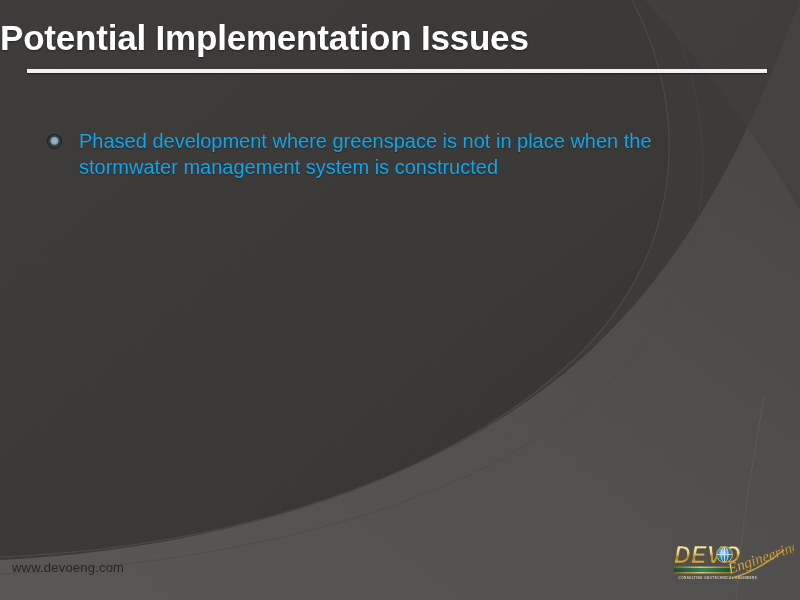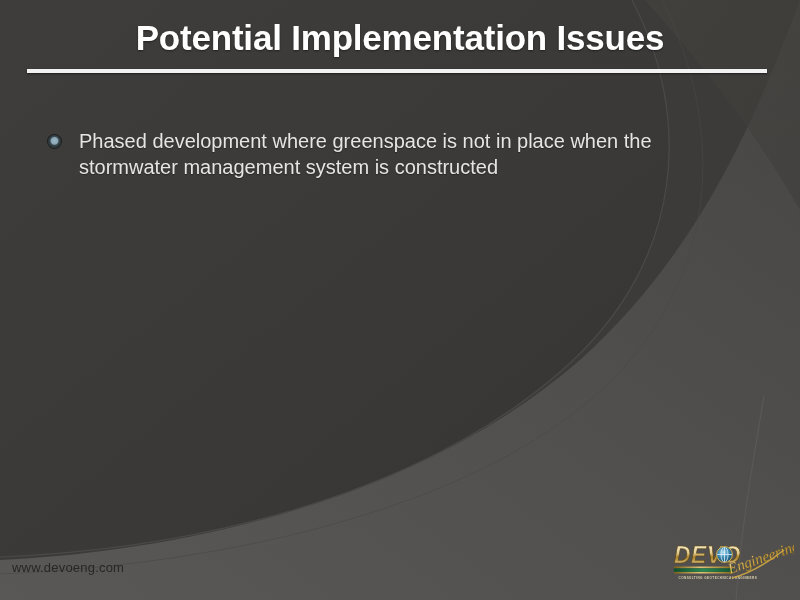--- a/index.html
+++ b/index.html
@@ -26,21 +26,21 @@
     height: 600px;
     pointer-events: none;
   }
 
   
   .title-block {
     position: absolute;
     left: 0;
     top: 16px;
     width: 800px;
-    text-align: center;
+    text-align: left;
   }
   .slide-title {
     margin: 0;
     font-size: 35px;
     font-weight: bold;
     color: #ffffff;
     letter-spacing: -0.2px;
     line-height: 44px;
     text-shadow: 0 1px 2px rgba(0,0,0,0.45);
   }
@@ -75,21 +75,21 @@
     background: radial-gradient(circle at 50% 45%,
                 #9db6c4 0%, #8aa6b6 34%,
                 #3b4a52 46%, #2c3539 62%,
                 #33403f 100%);
     box-shadow: 0 0 0 1px rgba(20,26,28,0.85);
   }
   .bullet-text {
     flex: 1 1 auto;
     font-size: 20px;
     line-height: 26px;
-    color: #e5e5e5;
+    color: #0ea5e9;
     text-shadow: 0 1px 1px rgba(0,0,0,0.35);
   }
 
   
   .site-url {
     position: absolute;
     left: 12px;
     top: 560px;
     font-size: 13px;
     color: #272625;

